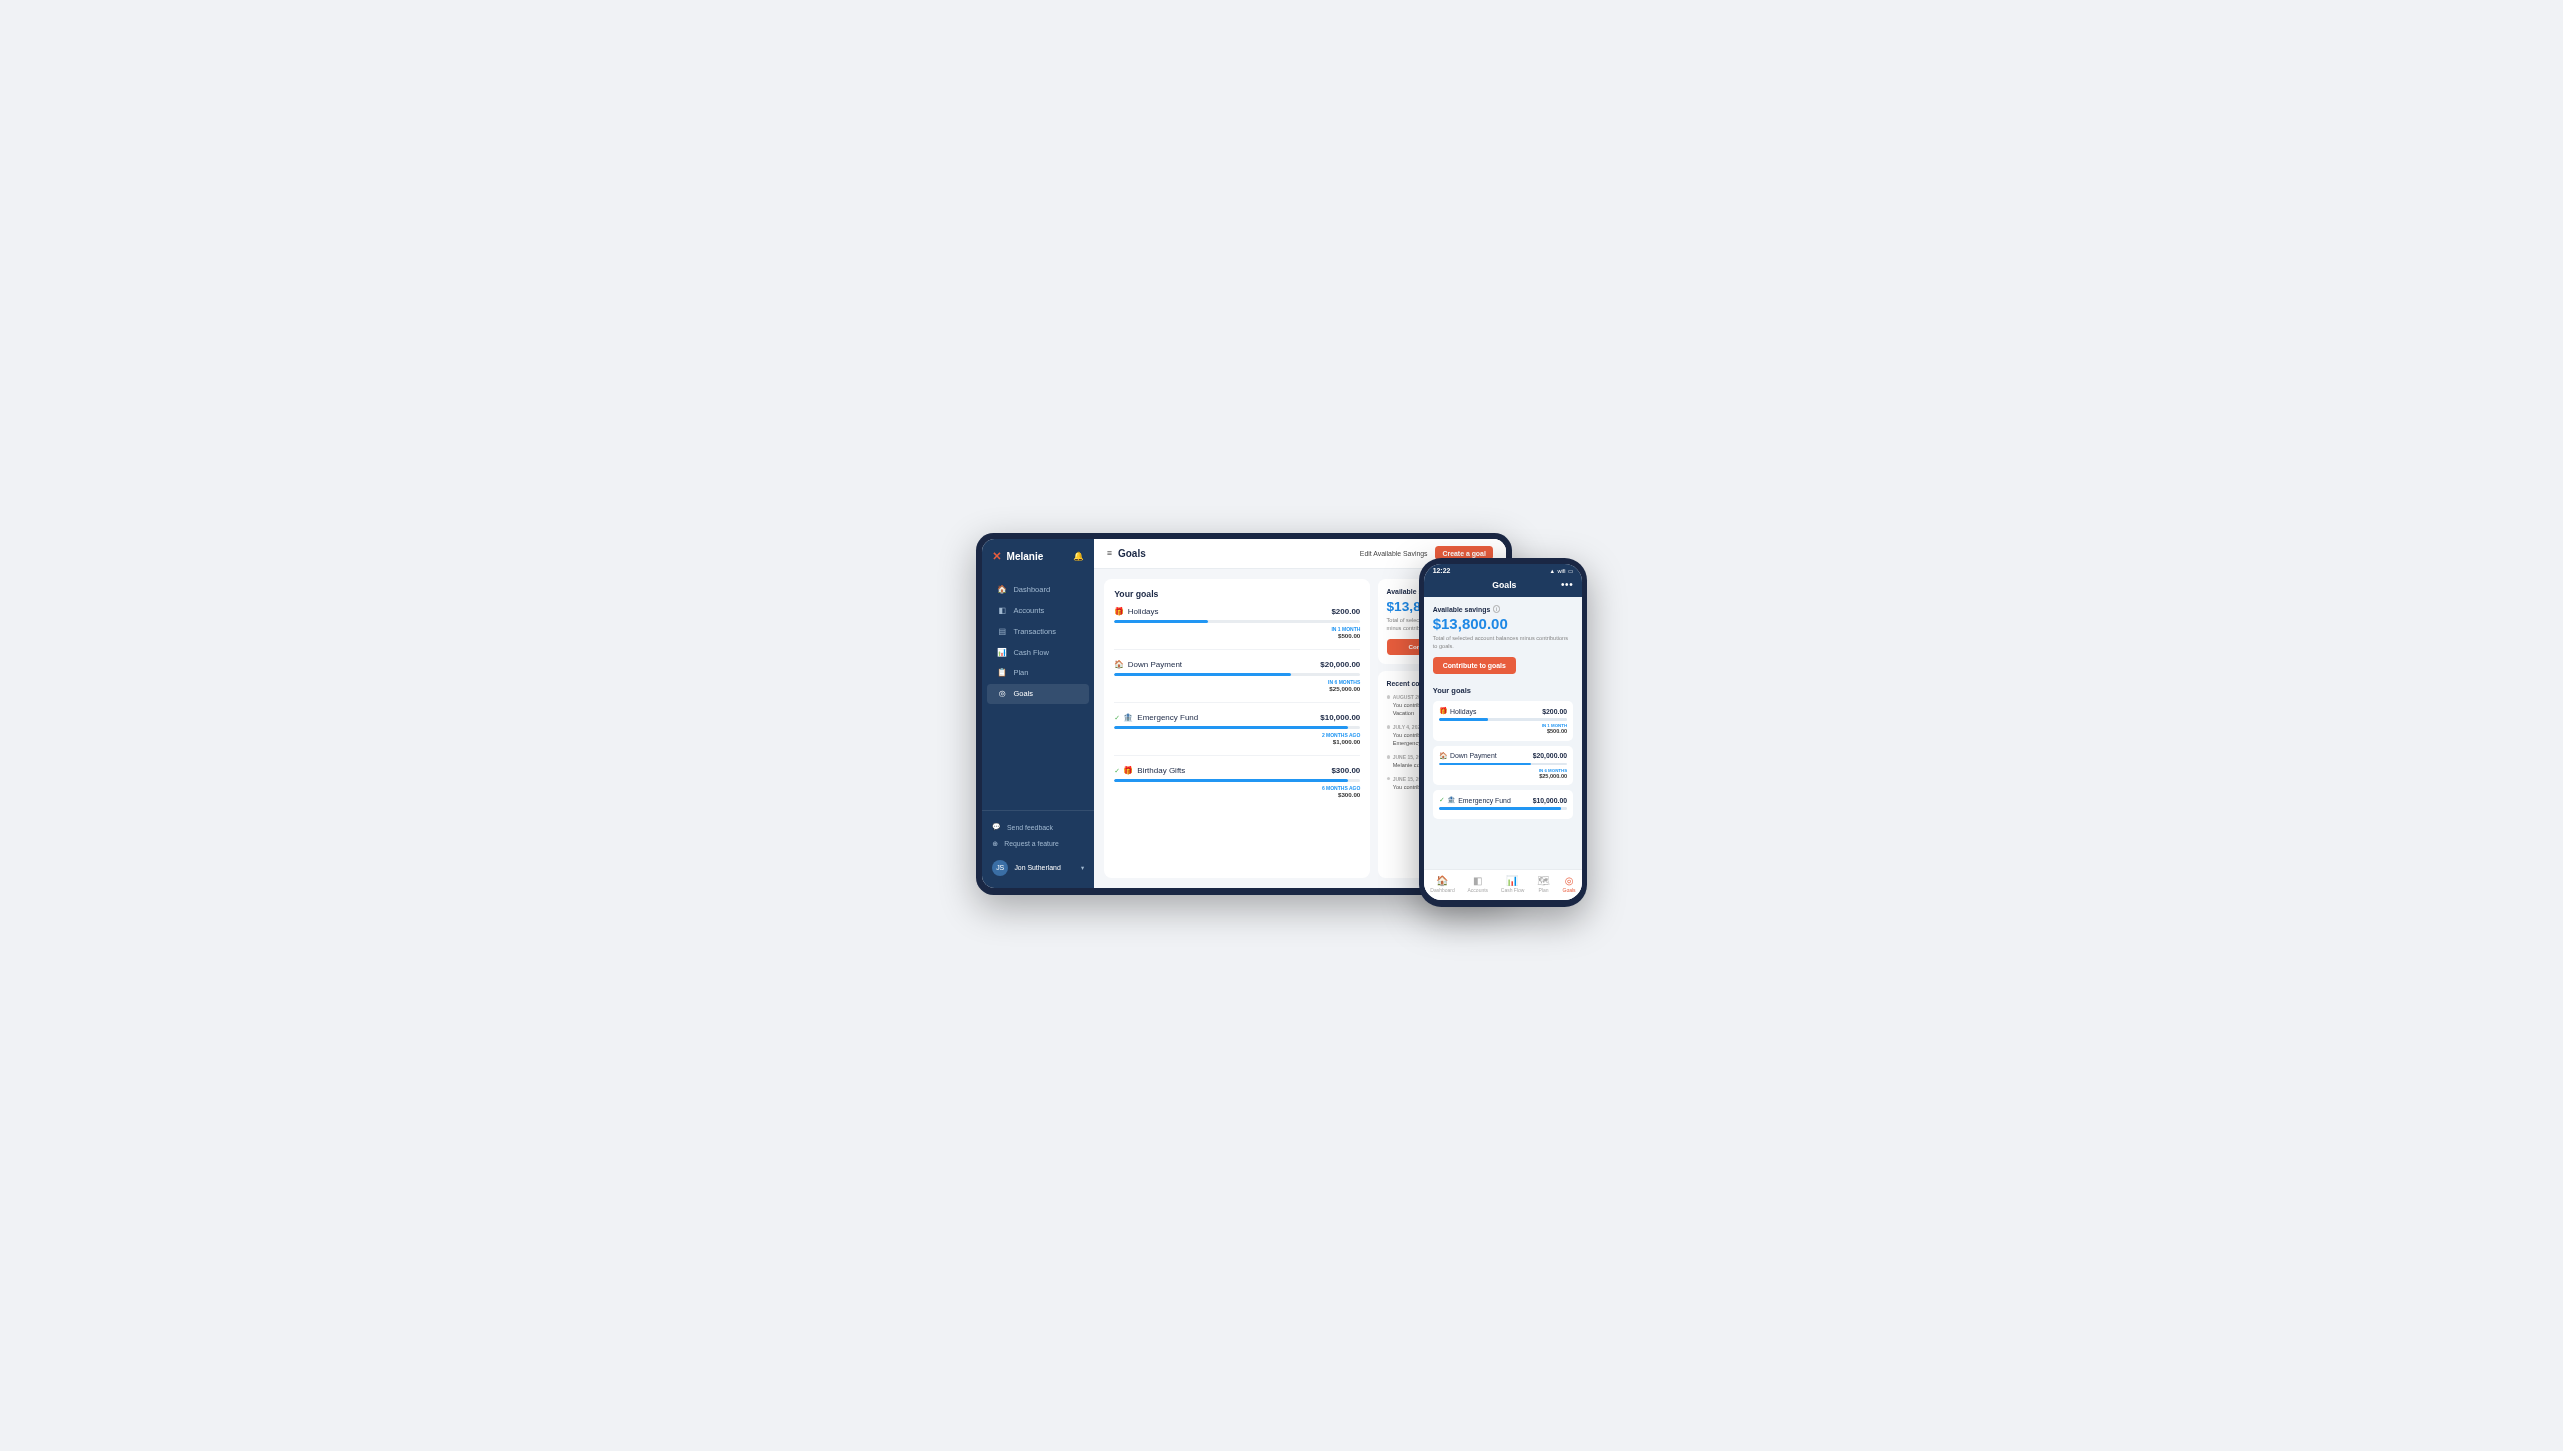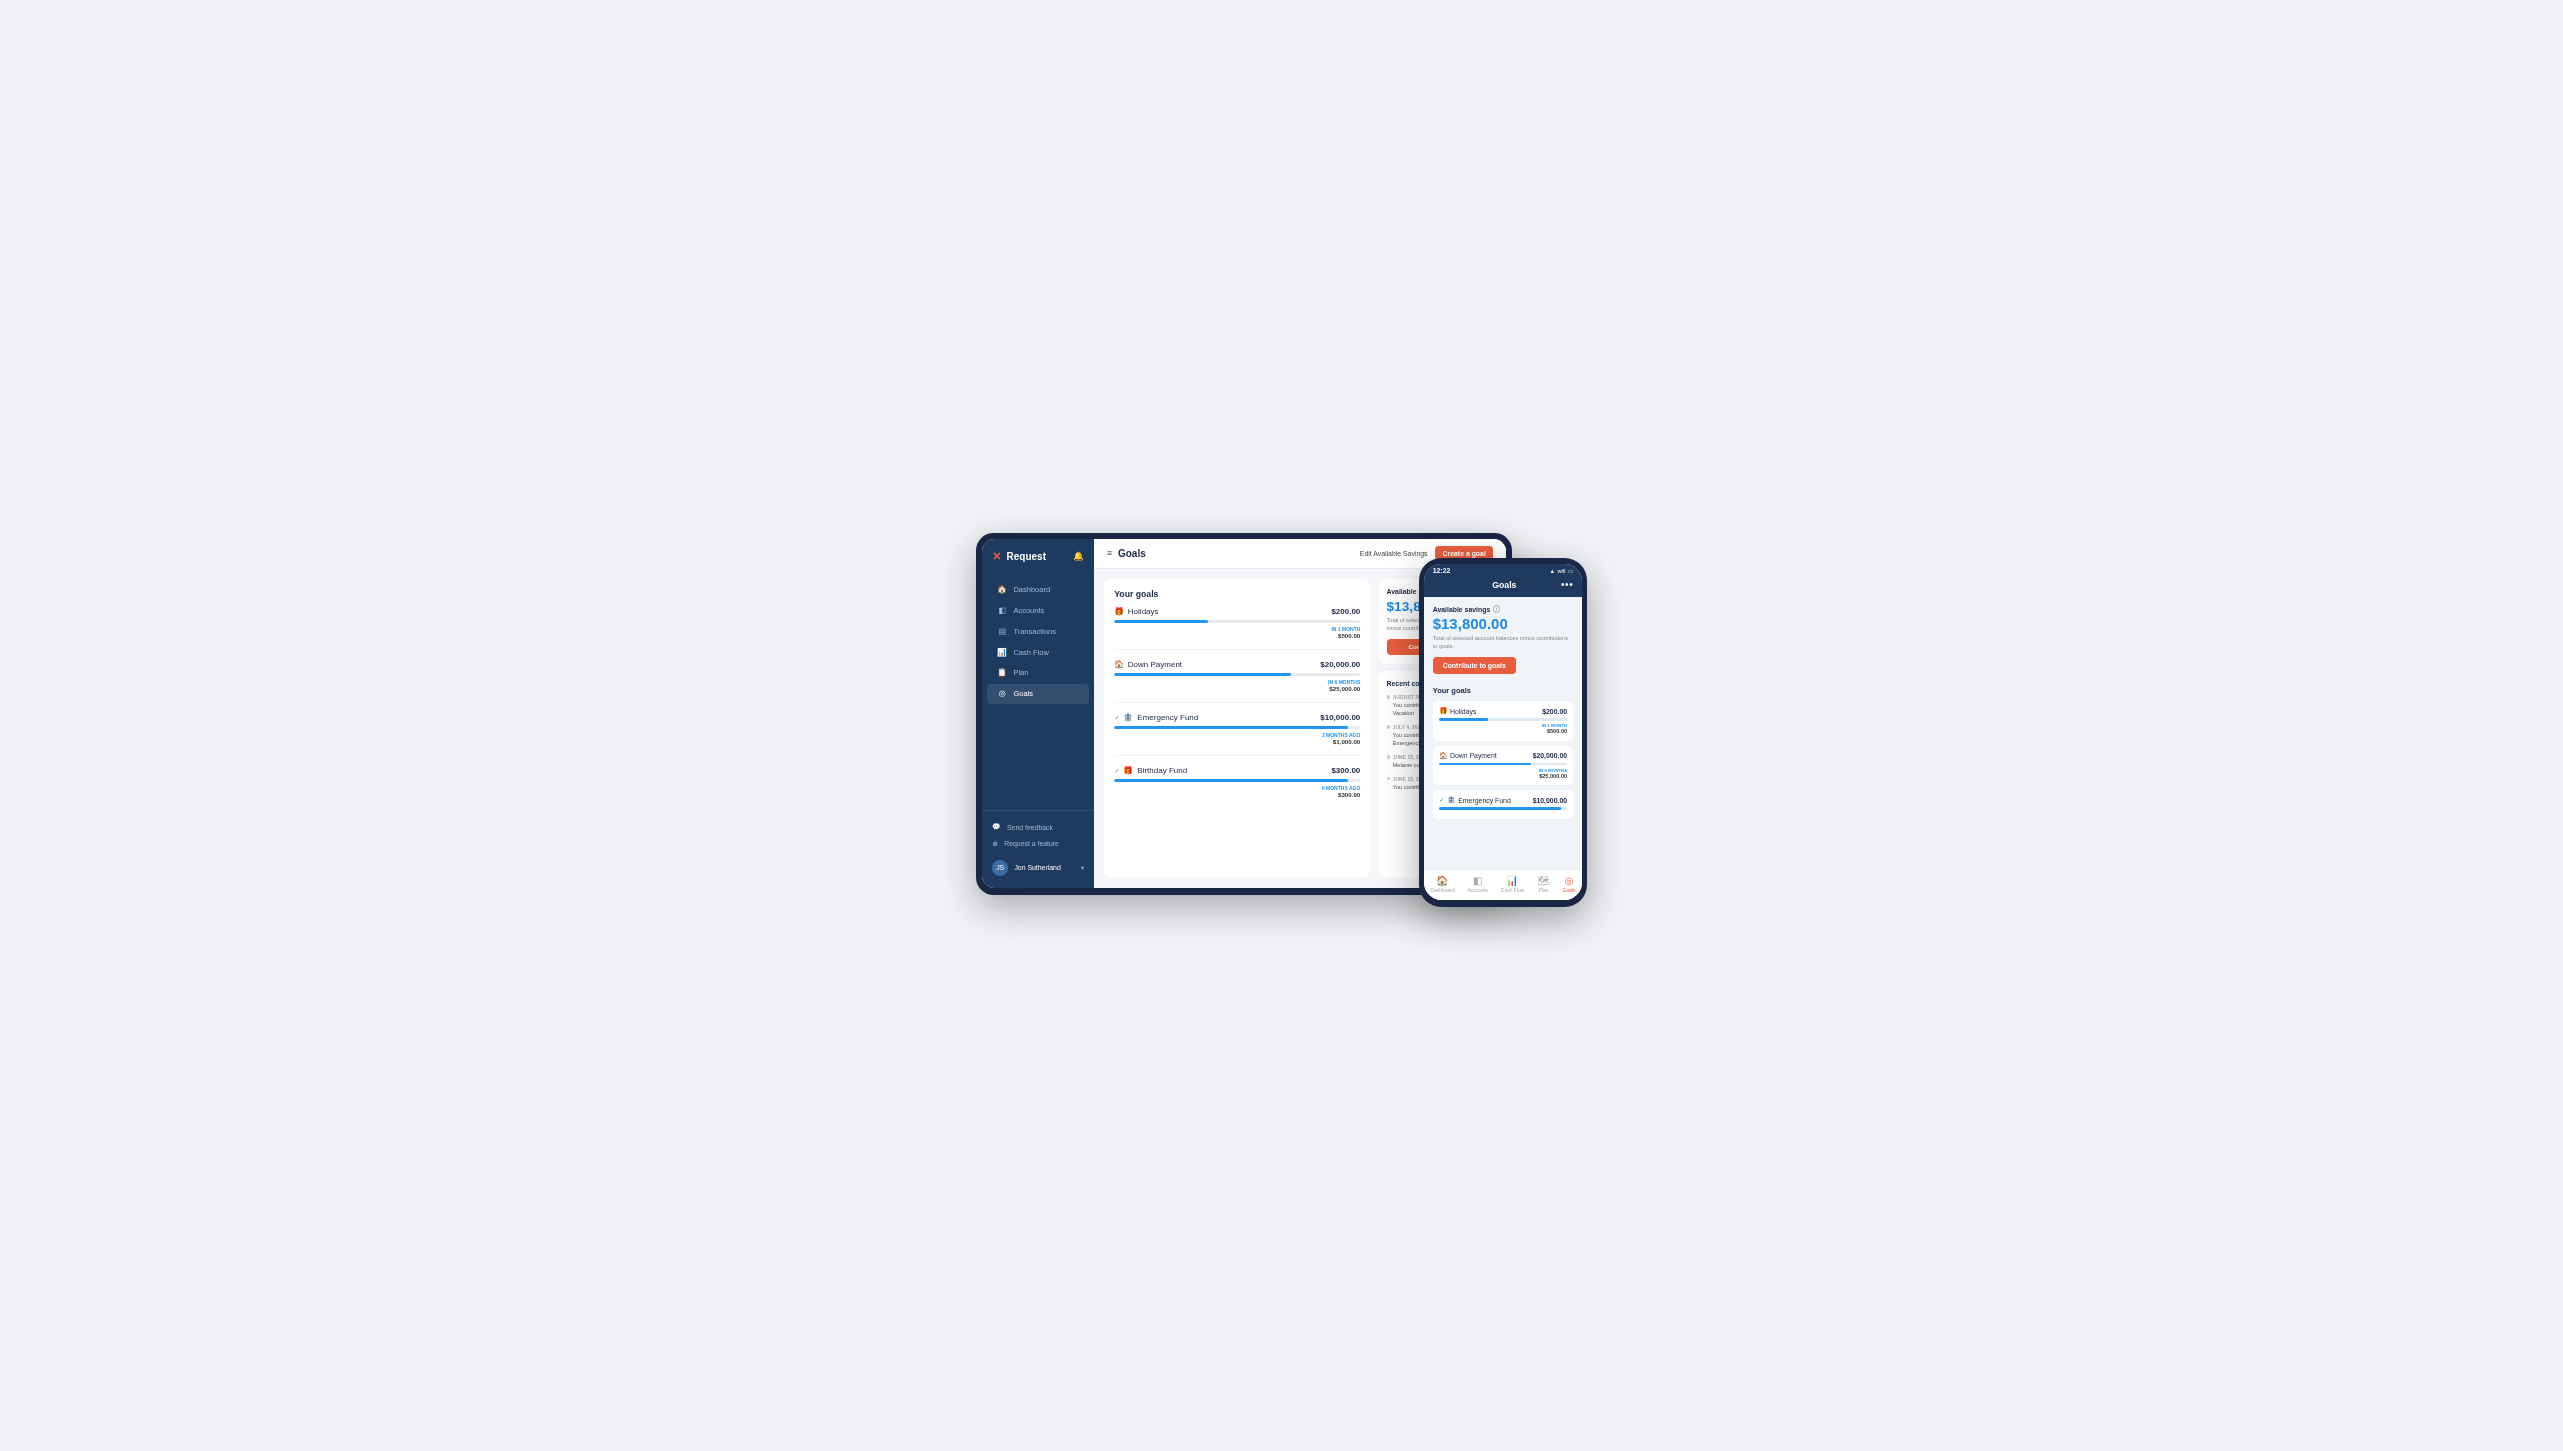--- a/index.html
+++ b/index.html
@@ -636,21 +636,21 @@
 
 <div class="scene">
 
   <div class="tablet">
     <div class="tablet-inner">
       <div class="tablet-content">
 
         <div class="sidebar">
           <div class="sidebar-logo">
             <span class="logo-icon">✕</span>
-            <span class="logo-text">Request</span>
+            <span class="logo-text">Melanie</span>
             <span class="sidebar-bell">🔔</span>
           </div>
 
           <div class="sidebar-nav">
             <div class="nav-item">
               <span class="nav-icon">🏠</span>
               <span>Dashboard</span>
             </div>
             <div class="nav-item">
               <span class="nav-icon">◧</span>
@@ -755,21 +755,21 @@
                     <div class="goal-meta-label">2 MONTHS AGO</div>
                     <div style="font-size:6.2px;color:#333;font-weight:600;">$1,000.00</div>
                   </div>
                 </div>
               </div>
 
               <div class="goal-item">
                 <div class="goal-row">
                   <span class="goal-name">
                     <span class="check-green">✓</span>
-                    🎁 <span>Birthday Fund</span>
+                    🎁 <span>Birthday Gifts</span>
                   </span>
                   <span class="goal-amount">$300.00</span>
                 </div>
                 <div class="goal-progress-bar">
                   <div class="goal-progress-fill" style="width:95%;background:#2196f3;"></div>
                 </div>
                 <div class="goal-meta">
                   <div class="goal-meta-inner">
                     <div class="goal-meta-label">6 MONTHS AGO</div>
                     <div style="font-size:6.2px;color:#333;font-weight:600;">$300.00</div>

